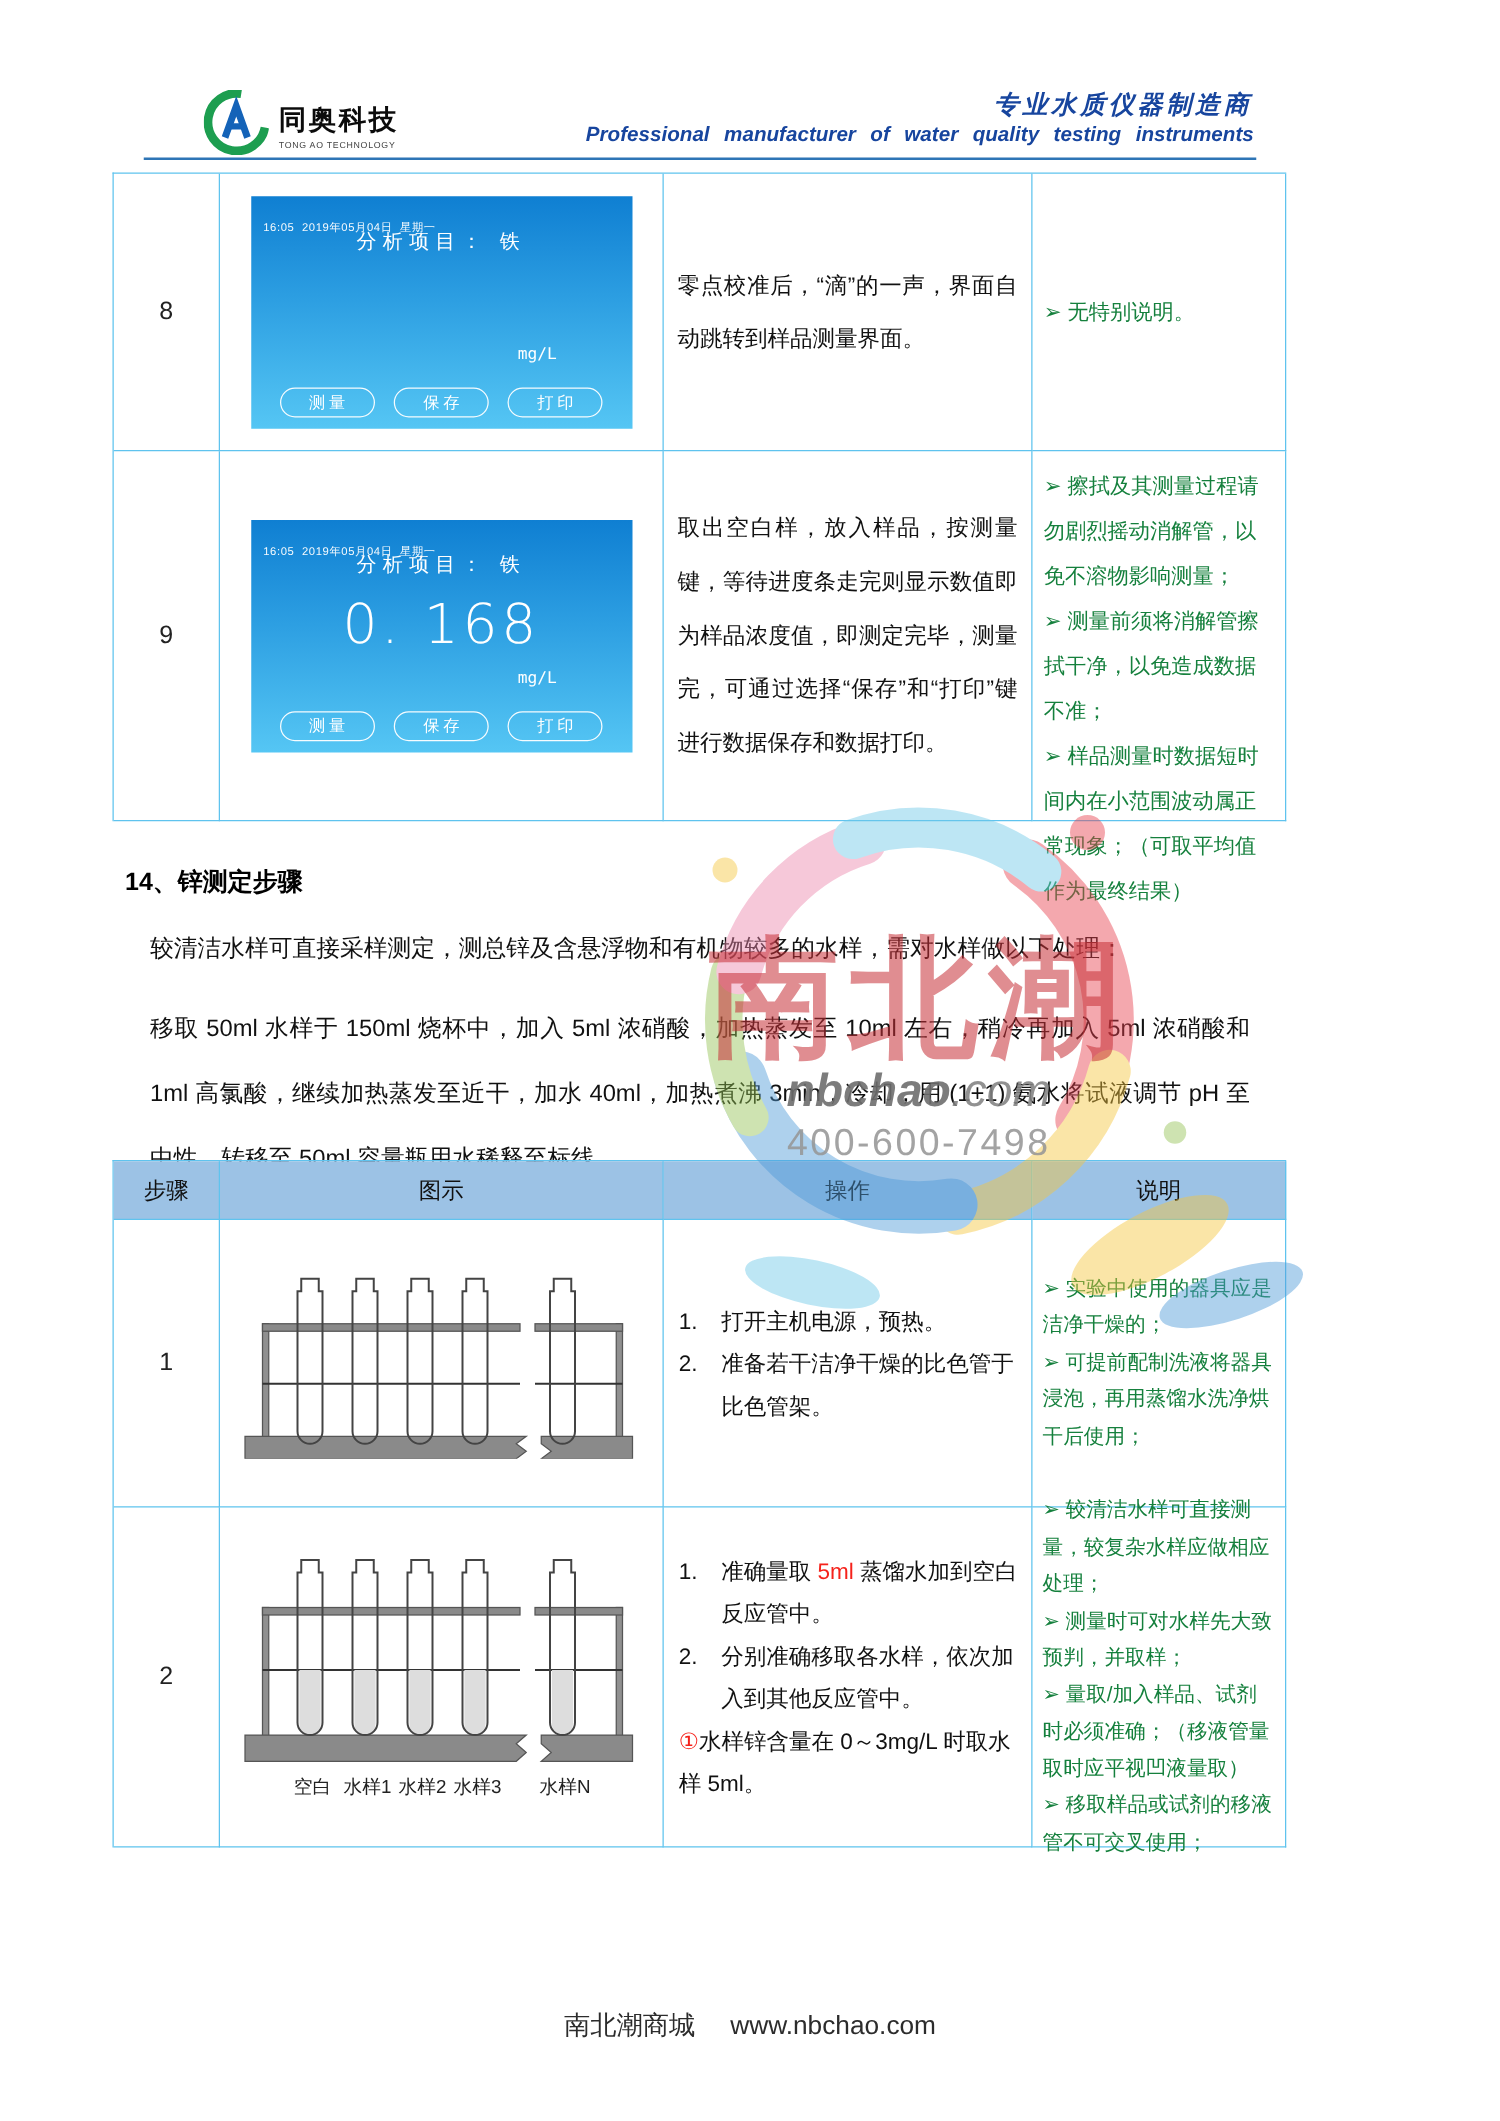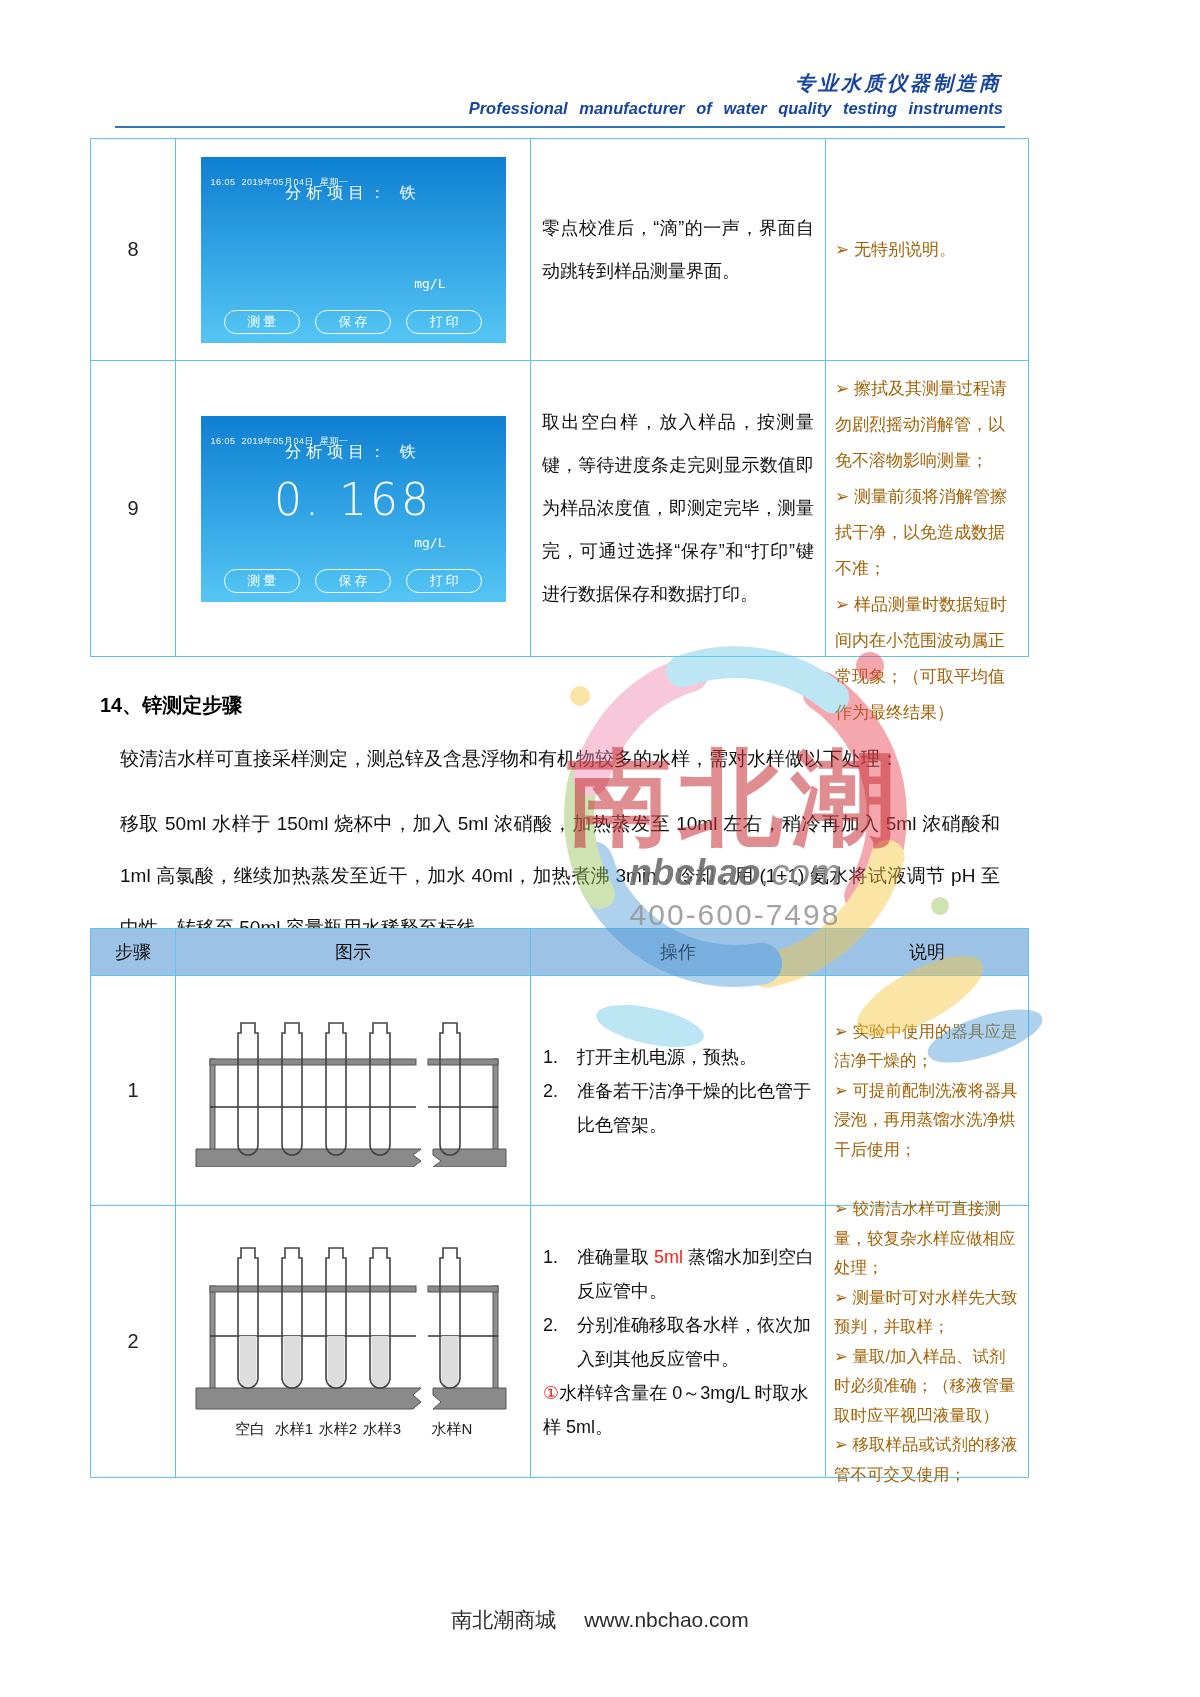--- a/index.html
+++ b/index.html
@@ -24,21 +24,21 @@
   
   .tbl{position:absolute;display:grid;grid-template-columns:85px 355px 295px 203px;border-left:1.5px solid var(--tb);border-top:1.5px solid var(--tb);background:transparent;}
   .t1{left:90px;top:138px;grid-template-rows:222px 296px;}
   .t2{left:90px;top:928px;grid-template-rows:47px 230px 272px;}
   .cell{border-right:1.5px solid var(--tb);border-bottom:1.5px solid var(--tb);min-width:0;}
   .c-step{display:flex;align-items:center;justify-content:center;font-size:20px;color:#222;}
   .c-img{display:flex;align-items:center;justify-content:center;}
   .vc{display:flex;flex-direction:column;justify-content:center;}
   .c-op{padding:8px 11px;font-size:18px;line-height:43px;color:#111;}
   .c-op .flow{text-align:justify;}
-  .c-note{padding:10px 9px;font-size:17px;line-height:36px;color:#a16207;}
+  .c-note{padding:10px 9px;font-size:17px;line-height:36px;color:#15803d;}
   .th{background:var(--thbg);display:flex;align-items:center;justify-content:center;font-size:18px;color:#111;}
   .t2 .c-op{font-size:18px;line-height:34px;padding:8px 8px 8px 12px;}
   .t2 .c-note{font-size:16.5px;line-height:29.5px;padding:6px 8px;}
   .num{padding-left:34px;text-indent:-34px;}
   .num .mk{display:inline-block;width:34px;text-indent:0;}
   .circ{color:var(--red);}
   .red{color:var(--red);}
 
   
   .screen{position:relative;width:305px;height:186px;color:#fff;
@@ -67,20 +67,33 @@
 
   
   .footer{position:absolute;top:1606px;left:0;width:100%;text-align:center;font-size:21px;color:#2c2c2c;}
   .footer span{margin:0 14px;}
 </style>
 </head>
 <body>
 
 <div class="page">
 
+  <div class="logo">
+    <span>
+      <svg width="52" height="52" viewBox="0 0 52 52">
+        <path d="M30 3 A23 23 0 1 0 49 30" fill="none" stroke="#1d9e50" stroke-width="7"></path>
+        <path d="M17 38 L26 13 L35 38" fill="none" stroke="#1463b8" stroke-width="5.5"></path>
+        <path d="M20 29 h12" stroke="#1463b8" stroke-width="5"></path>
+      </svg>
+    </span>
+    <span class="logo-txt">
+      <div class="cn">同奥科技</div>
+      <div class="en">TONG AO TECHNOLOGY</div>
+    </span>
+  </div>
   <div class="slogan-cn">专业水质仪器制造商</div>
   <div class="slogan-en">Professional manufacturer of water quality testing instruments</div>
   <div class="header-rule"></div>
 
   <div class="tbl t1">
 
     <div class="cell c-step">8</div>
     <div class="cell c-img">
       <div class="screen">
         <div class="screen-top">

